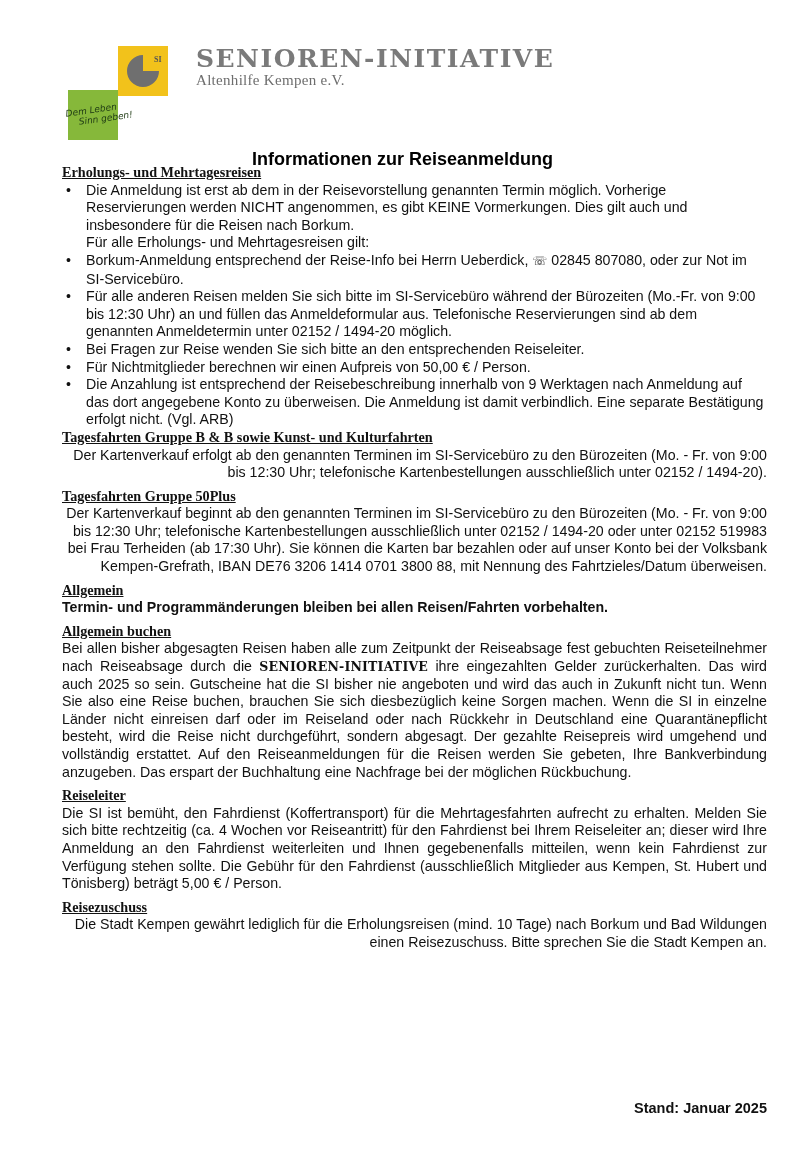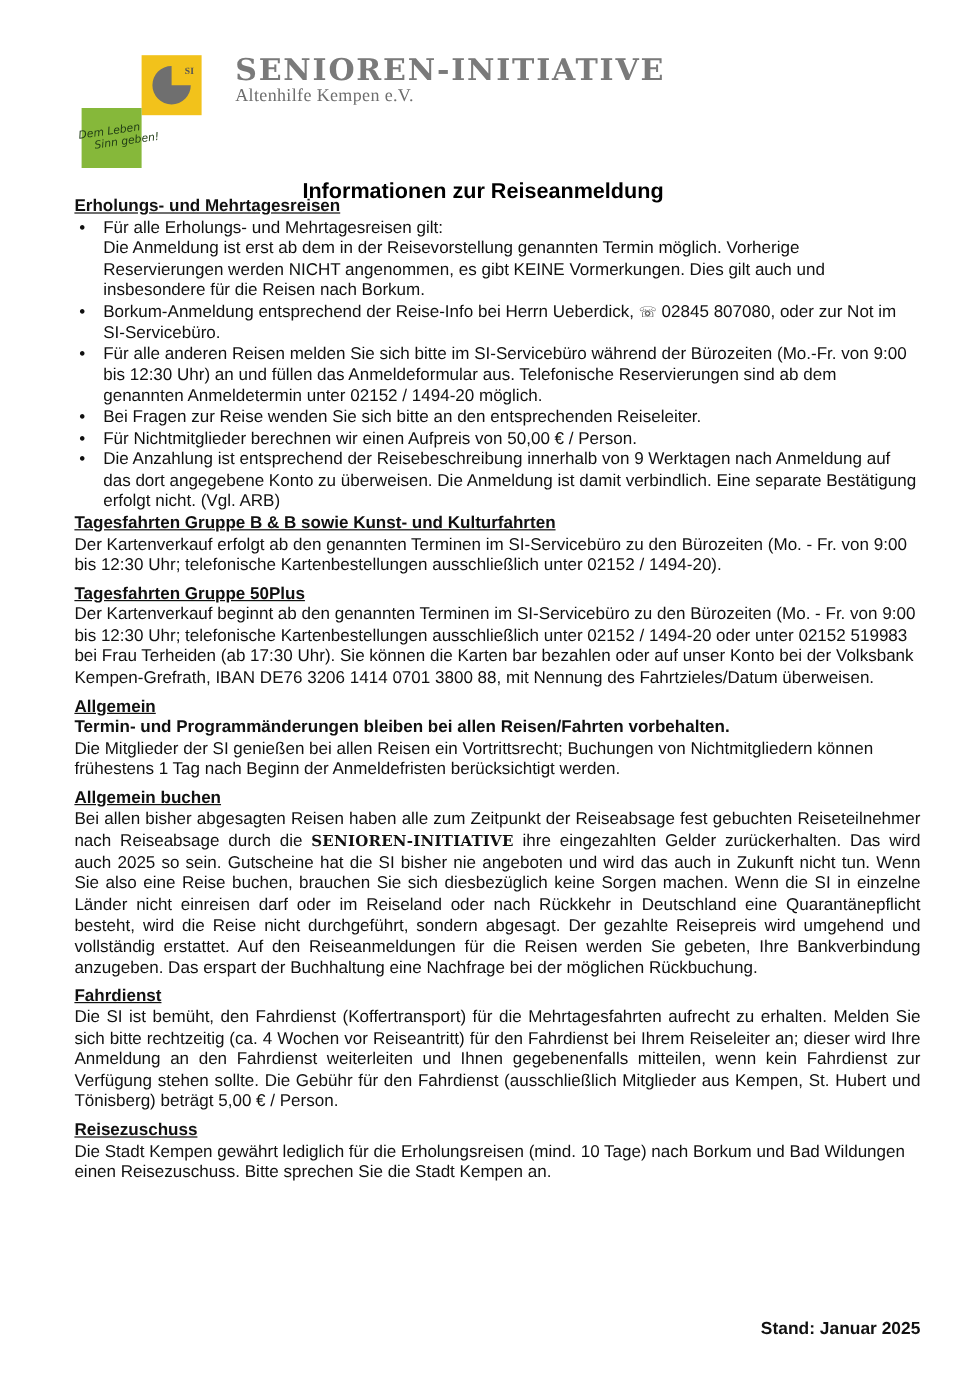--- a/index.html
+++ b/index.html
@@ -15,23 +15,23 @@
   .logo .slogan span { display: block; }
   .logo .slogan span + span { padding-left: 12px; }
   .brand { position: absolute; left: 196px; top: 44px; }
   .brand-name { font-family: "DejaVu Serif", serif; font-weight: bold; font-size: 25px; letter-spacing: 1.5px;
                 color: #7a7a7a; line-height: 30px; }
   .brand-sub { font-family: Liberation Serif, serif; font-size: 15px; color: #6d6d6d; line-height: 16px; margin-top: -2px; letter-spacing: 0.3px;}
   .doc-title { position: absolute; left: 252px; top: 109px; font-weight: bold; font-size: 18px; color: #000; margin-top: 40px; }
 
   .content { position: absolute; left: 62px; top: 164px; width: 705px; font-size: 14.2px; line-height: 17.6px; }
   .section { margin-bottom: 6px; }
-  .section-heading { font-weight: bold; text-decoration: underline; display: block; }
+  .section-heading { font-weight: bold; text-decoration: underline; display: block; font-family: Liberation Serif, serif; }
   .sub-heading { font-weight: bold; display: block; }
-  .para { display: block; }
+  .para { display: block; text-align: right; }
   .justify { text-align: justify; }
   ul.bullets { margin: 0; padding: 0 0 0 24px; list-style: none; }
   ul.bullets li { position: relative; }
   ul.bullets li::before { content: "\2022"; position: absolute; left: -20px; top: 0; }
   .line { display: block; }
   .si-inline { font-family: "DejaVu Serif", serif; font-weight: bold; font-size: 12.5px; letter-spacing: 0.2px; }
   .phone-icon { font-size: 12px; }
   .stand { position: absolute; right: 44px; top: 1100px; font-weight: bold; font-size: 14.5px; }
 </style>
 </head>
@@ -56,22 +56,22 @@
 </div>
 
 <div class="doc-title">Informationen zur Reiseanmeldung</div>
 
 <div class="content">
 
   <div class="section" style="margin-bottom:0;">
     <span class="section-heading">Erholungs- und Mehrtagesreisen</span>
     <ul class="bullets">
       <li>
+        <span class="line">Die Anmeldung ist erst ab dem in der Reisevorstellung genannten Termin möglich. Vorherige Reservierungen werden NICHT angenommen, es gibt KEINE Vormerkungen. Dies gilt auch und insbesondere für die Reisen nach Borkum.</span>
         <span class="line">Für alle Erholungs- und Mehrtagesreisen gilt:</span>
-        <span class="line">Die Anmeldung ist erst ab dem in der Reisevorstellung genannten Termin möglich. Vorherige Reservierungen werden NICHT angenommen, es gibt KEINE Vormerkungen. Dies gilt auch und insbesondere für die Reisen nach Borkum.</span>
       </li>
       <li><span>Borkum-Anmeldung entsprechend der Reise-Info bei Herrn Ueberdick, </span><span class="phone-icon">☏</span><span> 02845 807080, oder zur Not im SI-Servicebüro.</span></li>
       <li><span>Für alle anderen Reisen melden Sie sich bitte im SI-Servicebüro während der Bürozeiten (Mo.-Fr. von 9:00 bis 12:30 Uhr) an und füllen das Anmeldeformular aus. Telefonische Reservierungen sind ab dem genannten Anmeldetermin unter 02152 / 1494-20 möglich.</span></li>
       <li><span>Bei Fragen zur Reise wenden Sie sich bitte an den entsprechenden Reiseleiter.</span></li>
       <li><span>Für Nichtmitglieder berechnen wir einen Aufpreis von 50,00 € / Person.</span></li>
       <li><span>Die Anzahlung ist entsprechend der Reisebeschreibung innerhalb von 9 Werktagen nach Anmeldung auf das dort angegebene Konto zu überweisen. Die Anmeldung ist damit verbindlich. Eine separate Bestätigung erfolgt nicht. (Vgl. ARB)</span></li>
     </ul>
   </div>
 
   <div class="section">
@@ -80,30 +80,29 @@
   </div>
 
   <div class="section">
     <span class="section-heading">Tagesfahrten Gruppe 50Plus</span>
     <span class="para">Der Kartenverkauf beginnt ab den genannten Terminen im SI-Servicebüro zu den Bürozeiten (Mo. - Fr. von 9:00 bis 12:30 Uhr; telefonische Kartenbestellungen ausschließlich unter 02152 / 1494-20 oder unter 02152 519983 bei Frau Terheiden (ab 17:30 Uhr). Sie können die Karten bar bezahlen oder auf unser Konto bei der Volksbank Kempen-Grefrath, IBAN DE76 3206 1414 0701 3800 88, mit Nennung des Fahrtzieles/Datum überweisen.</span>
   </div>
 
   <div class="section">
     <span class="section-heading">Allgemein</span>
     <span class="sub-heading">Termin- und Programmänderungen bleiben bei allen Reisen/Fahrten vorbehalten.</span>
-    <span class="para">Die Mitglieder der SI genießen bei allen Reisen ein Vortrittsrecht; Buchungen von Nichtmitgliedern können frühestens 1 Tag nach Beginn der Anmeldefristen berücksichtigt werden.</span>
   </div>
 
   <div class="section">
     <span class="section-heading">Allgemein buchen</span>
     <span class="para justify"><span>Bei allen bisher abgesagten Reisen haben alle zum Zeitpunkt der Reiseabsage fest gebuchten Reiseteilnehmer nach Reiseabsage durch die </span><span class="si-inline">SENIOREN-INITIATIVE</span><span> ihre eingezahlten Gelder zurückerhalten. Das wird auch 2025 so sein. Gutscheine hat die SI bisher nie angeboten und wird das auch in Zukunft nicht tun. Wenn Sie also eine Reise buchen, brauchen Sie sich diesbezüglich keine Sorgen machen. Wenn die SI in einzelne Länder nicht einreisen darf oder im Reiseland oder nach Rückkehr in Deutschland eine Quarantänepflicht besteht, wird die Reise nicht durchgeführt, sondern abgesagt. Der gezahlte Reisepreis wird umgehend und vollständig erstattet. Auf den Reiseanmeldungen für die Reisen werden Sie gebeten, Ihre Bankverbindung anzugeben. Das erspart der Buchhaltung eine Nachfrage bei der möglichen Rückbuchung.</span></span>
   </div>
 
   <div class="section">
-    <span class="section-heading">Fahrdienst</span>
+    <span class="section-heading">Reiseleiter</span>
     <span class="para justify">Die SI ist bemüht, den Fahrdienst (Koffertransport) für die Mehrtagesfahrten aufrecht zu erhalten. Melden Sie sich bitte rechtzeitig (ca. 4 Wochen vor Reiseantritt) für den Fahrdienst bei Ihrem Reiseleiter an; dieser wird Ihre Anmeldung an den Fahrdienst weiterleiten und Ihnen gegebenenfalls mitteilen, wenn kein Fahrdienst zur Verfügung stehen sollte. Die Gebühr für den Fahrdienst (ausschließlich Mitglieder aus Kempen, St. Hubert und Tönisberg) beträgt 5,00 € / Person.</span>
   </div>
 
   <div class="section">
     <span class="section-heading">Reisezuschuss</span>
     <span class="para">Die Stadt Kempen gewährt lediglich für die Erholungsreisen (mind. 10 Tage) nach Borkum und Bad Wildungen einen Reisezuschuss. Bitte sprechen Sie die Stadt Kempen an.</span>
   </div>
 </div>
 
 <div class="stand">Stand: Januar 2025</div>

